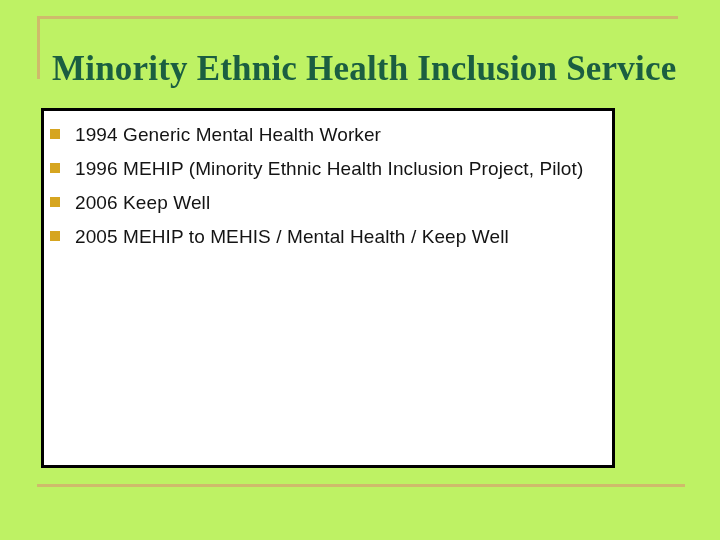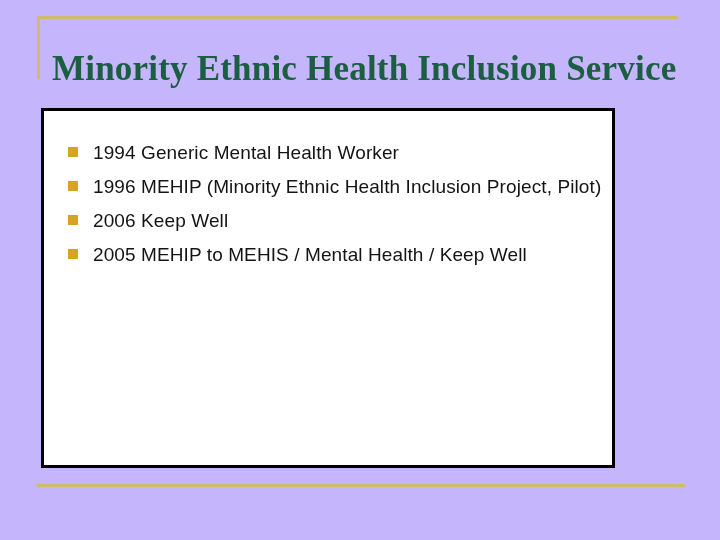--- a/index.html
+++ b/index.html
@@ -12,21 +12,21 @@
     width: 720px;
     height: 540px;
     font-family: "Liberation Sans", sans-serif;
     overflow: hidden;
   }
 
   #slide {
     position: relative;
     width: 720px;
     height: 540px;
-    background: #c4b5fd;
+    background: #bef264;
   }
 
   
   .rule-top {
     position: absolute;
     left: 37px;
     top: 16px;
     width: 641px;
     height: 3px;
     background: #CFBB6B;
@@ -73,21 +73,21 @@
     box-sizing: border-box;
     background: #ffffff;
   }
 
   .bullet-list {
     position: absolute;
     left: 0;
     top: 0;
     width: 100%;
     list-style: none;
-    margin: 18px;
+    margin: 0;
     padding: 7px 0 0 0;
   }
 
   .bullet-item {
     position: relative;
     margin: 0 14px 0 0;
     padding: 0 0 0 31px;
     min-height: 34px;
     display: block;
   }

